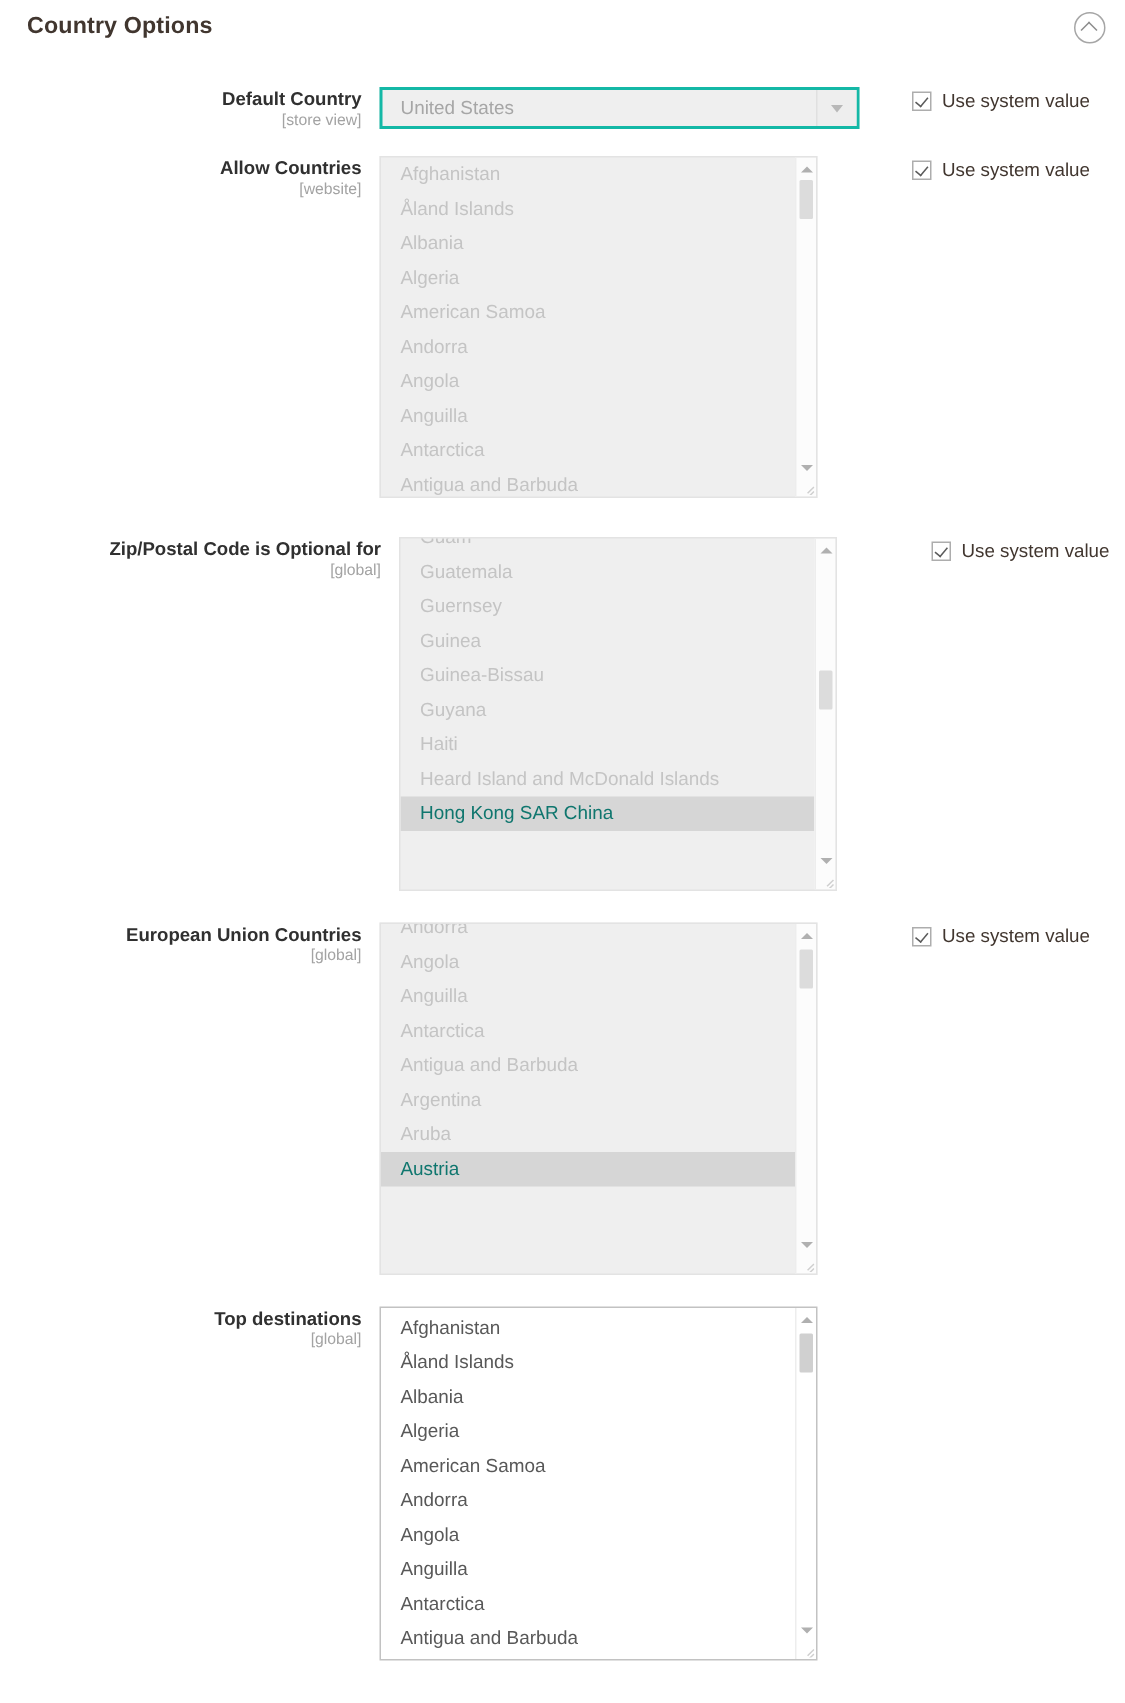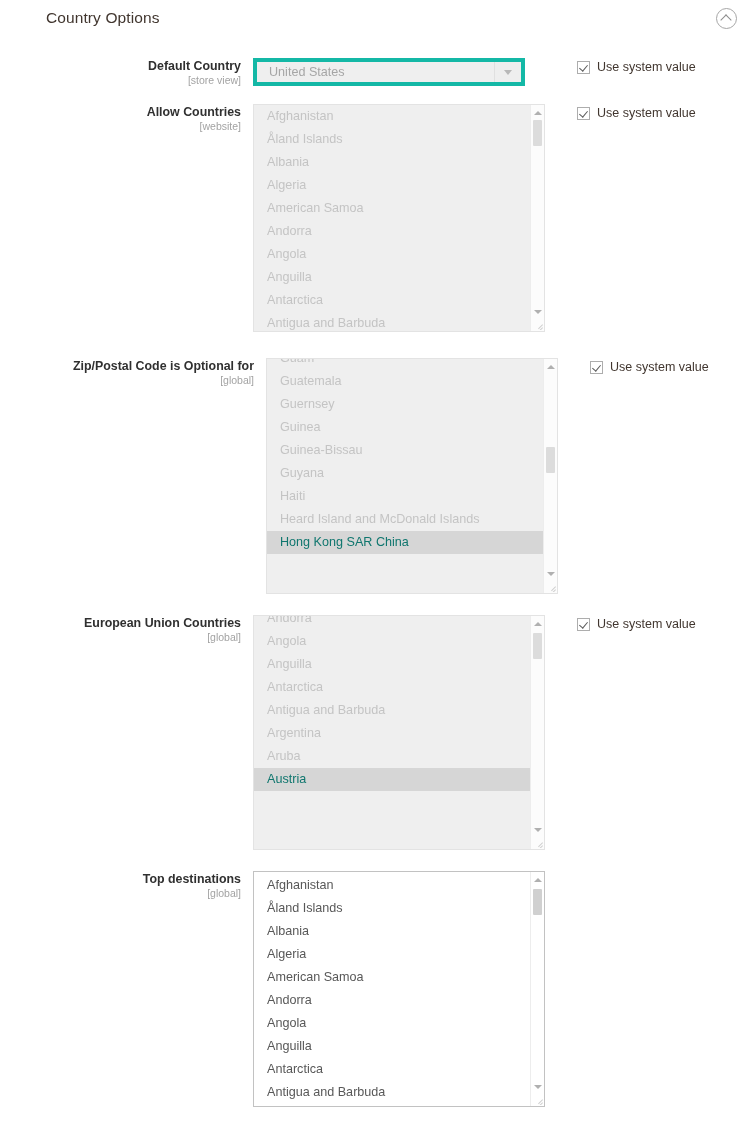--- a/index.html
+++ b/index.html
@@ -19,24 +19,23 @@
   
   .section-header {
     position: relative;
     height: 36px;
     padding: 0 18px;
     display: flex;
     align-items: center;
   }
   .section-title {
     font-size: 15.5px;
-    font-weight: 400;
+    font-weight: 700;
     color: #41362f;
     letter-spacing: 0.1px;
-    margin-left: 28px;
   }
   .collapse-btn {
     position: absolute;
     right: 10px;
     top: 4px;
     width: 28px;
     height: 28px;
     display: flex;
     align-items: center;
     justify-content: center;
@@ -98,24 +97,24 @@
     position: relative;
   }
   .field-extra {
     padding-left: 32px;
     padding-top: 2px;
   }
 
   
   .sel-wrap {
     position: relative;
-    width: 272px;
+    width: 320px;
     height: 28px;
     background: #efefef;
-    border: 4px solid #14b8a6;
+    border: 2px solid #14b8a6;
     box-sizing: border-box;
     display: flex;
     align-items: center;
   }
   .sel-value {
     font-size: 12.6px;
     color: #a6a6a6;
     padding-left: 12px;
     flex: 1;
     white-space: nowrap;
@@ -245,20 +244,21 @@
   }
   .grip-a { width: 10px; right: 0; bottom: 2px; transform: rotate(-45deg); }
   .grip-b { width: 6px;  right: 0; bottom: 5px; transform: rotate(-45deg); }
 
   
   .chk-row {
     display: flex;
     align-items: center;
     gap: 7px;
     white-space: nowrap;
+    margin-left: 31px;
   }
   .chk-box {
     width: 13px;
     height: 13px;
     border: 1px solid #adadad;
     background: #fff;
     box-sizing: border-box;
     position: relative;
     flex: none;
   }

